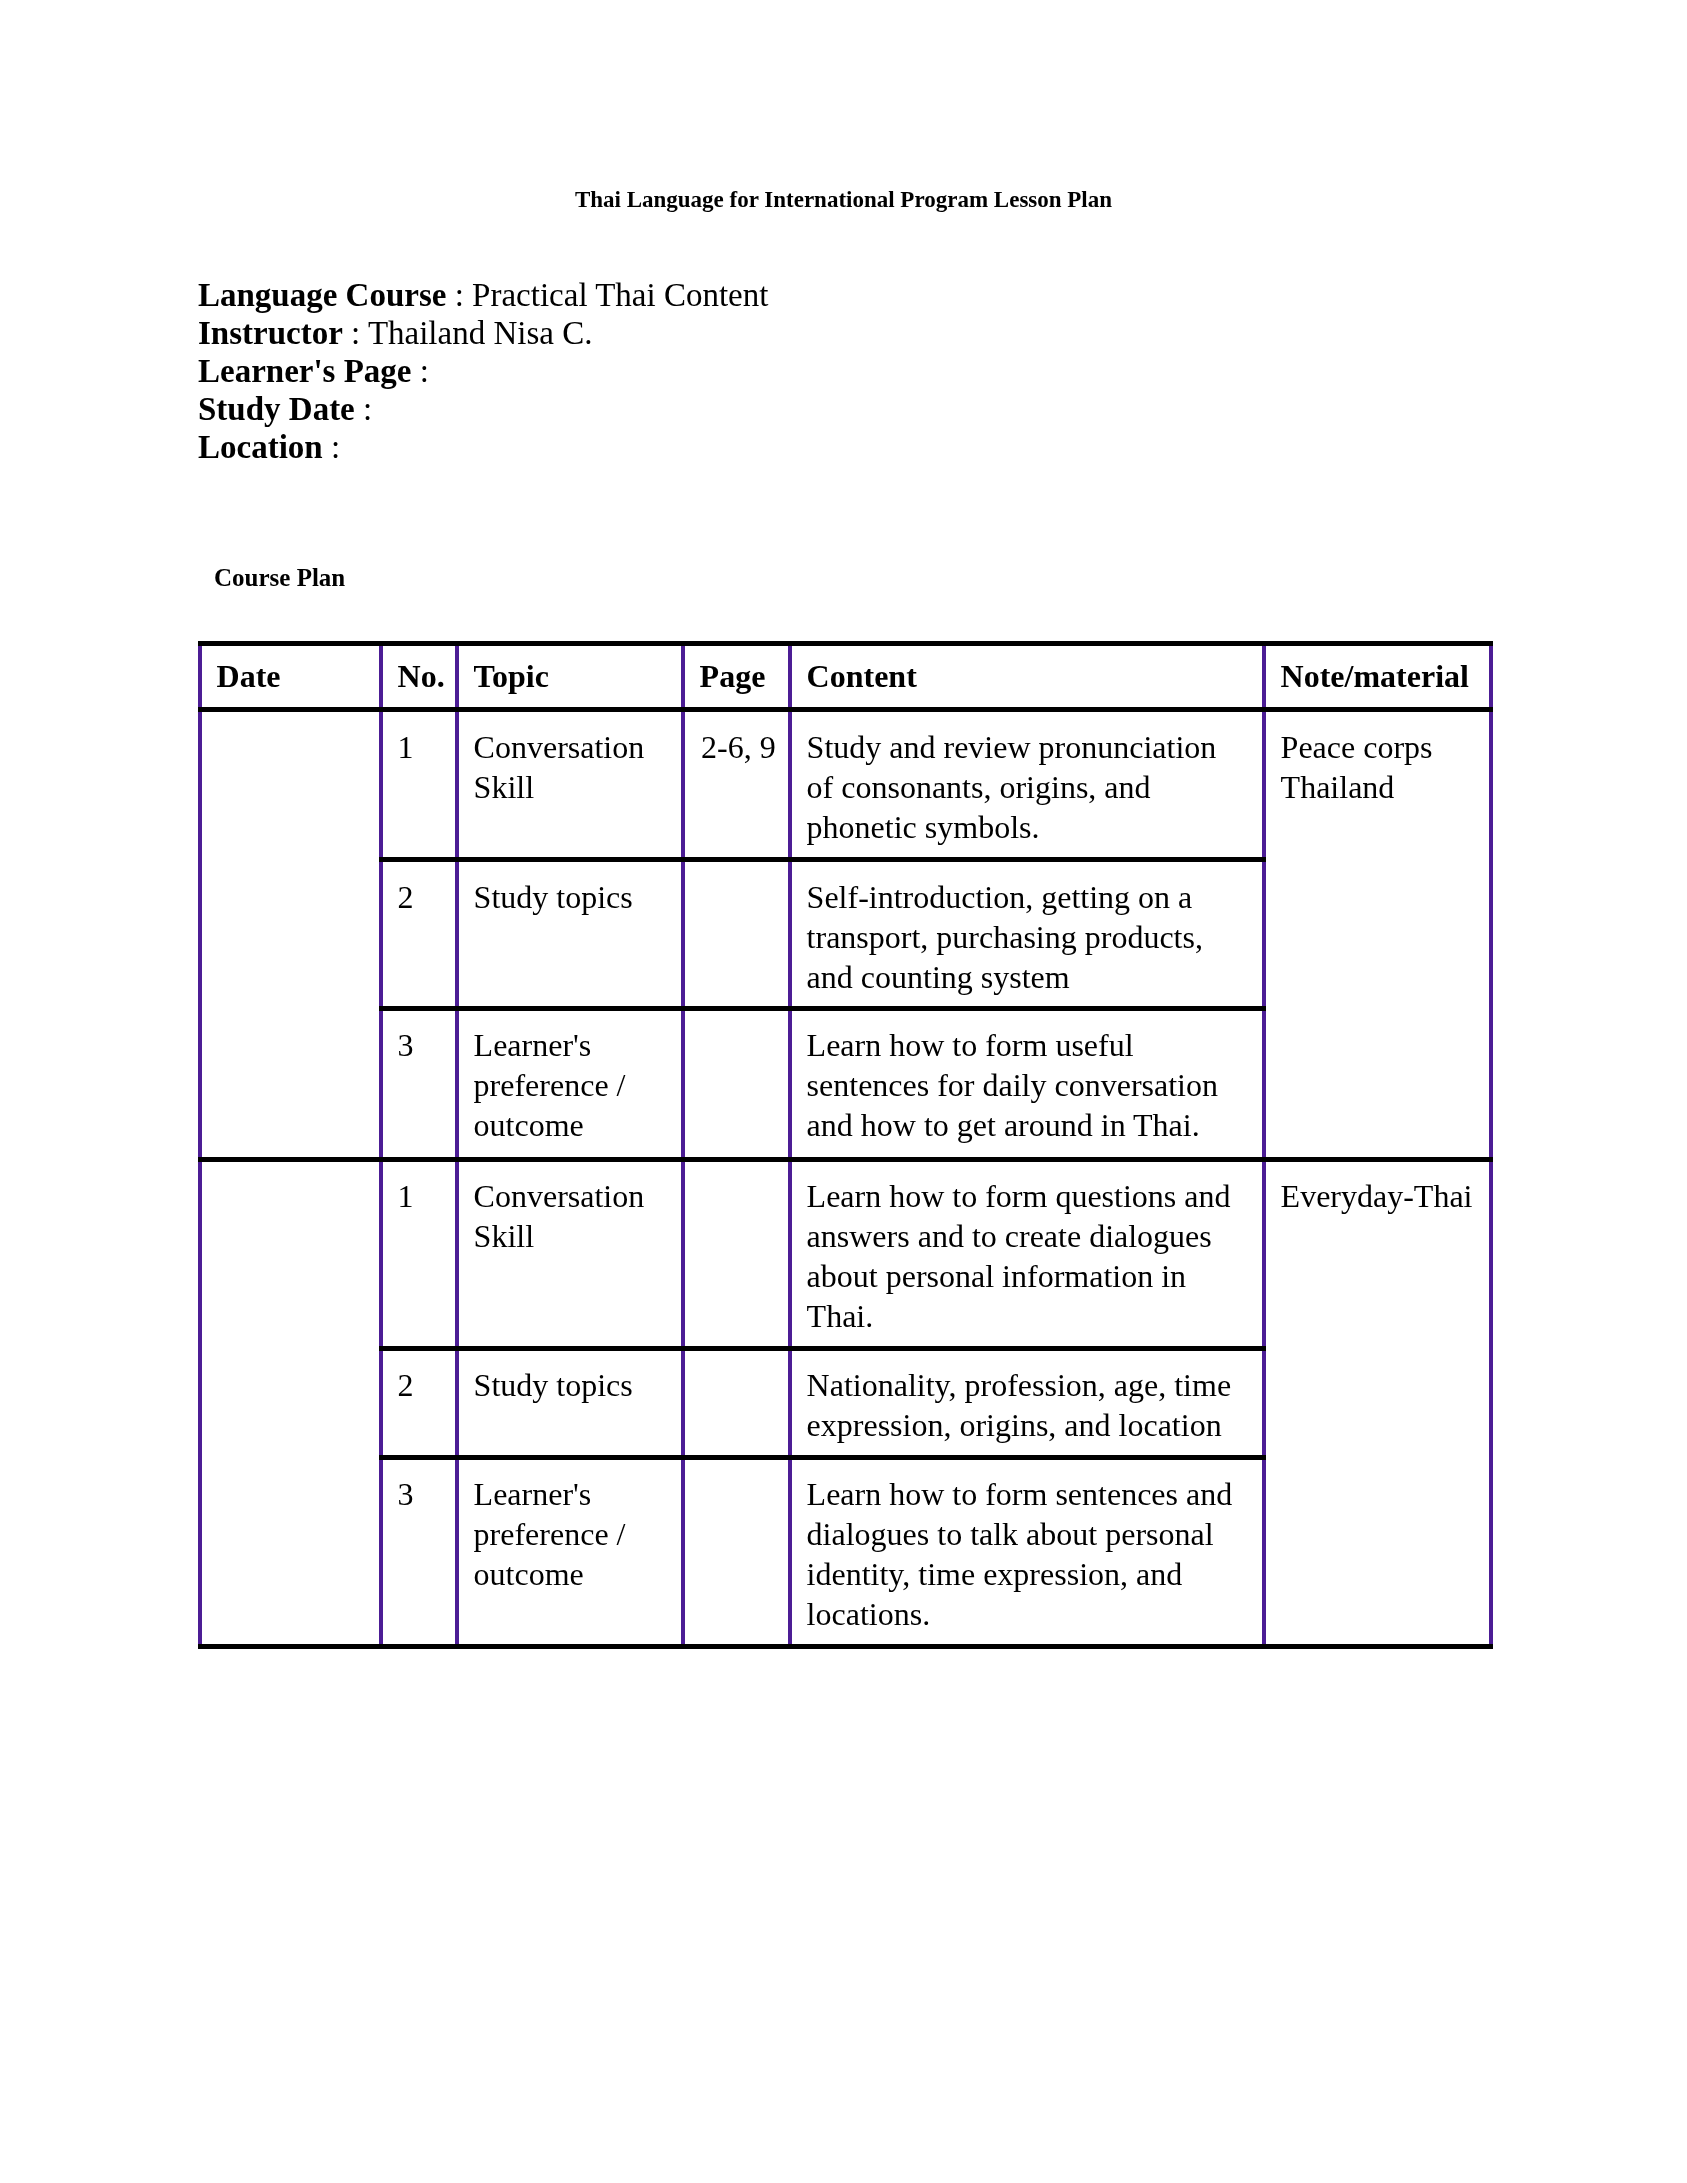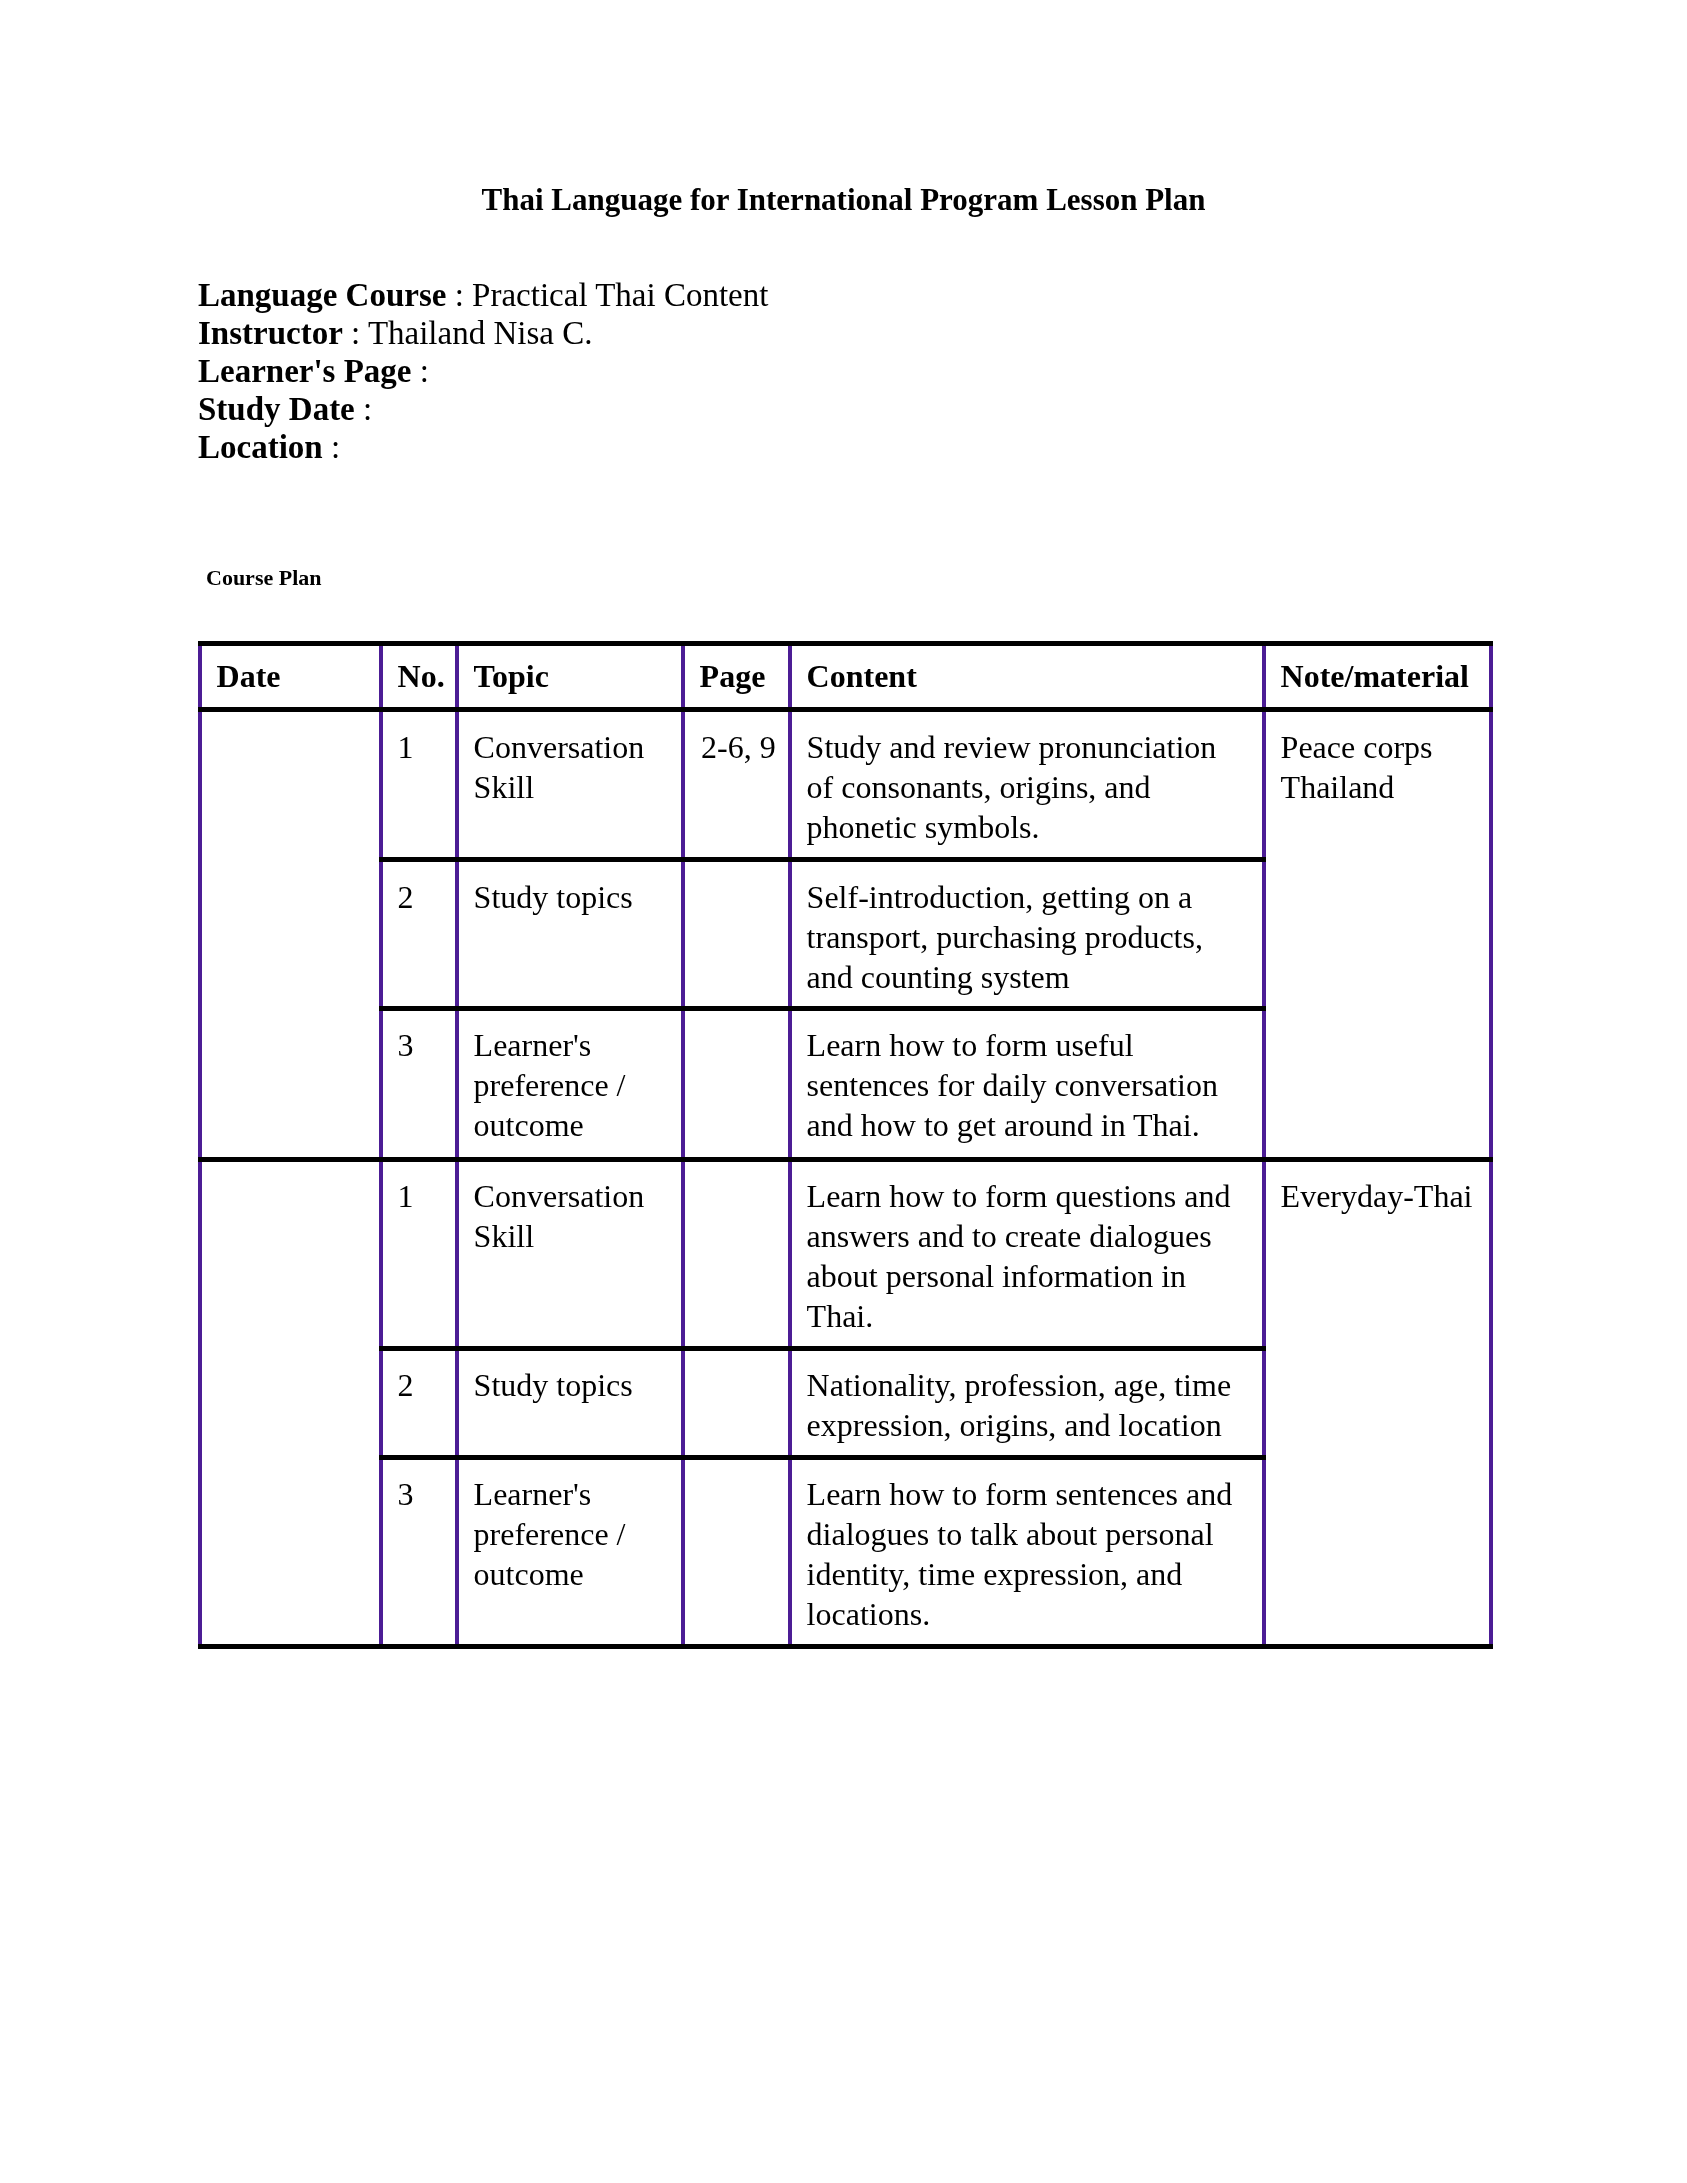--- a/index.html
+++ b/index.html
@@ -14,37 +14,37 @@
     font-family: "Liberation Serif", "DejaVu Serif", serif;
   }
   .doc {
     padding: 0 198px;
     box-sizing: border-box;
     width: 1687px;
   }
   .title {
     margin: 0;
     padding-top: 179px;
-    font-size: 31px;
+    font-size: 23px;
     line-height: 41px;
     font-weight: bold;
     text-align: center;
   }
   .info {
     margin-top: 56px;
   }
   .info-line {
     font-size: 33px;
     line-height: 38px;
   }
   .b { font-weight: bold; text-align: right; }
   .section-heading {
-    margin: 8px;
+    margin: 16px;
     margin-top: 93px;
-    font-size: 22px;
+    font-size: 25px;
     line-height: 38px;
     font-weight: bold;
   }
   table.course-table {
     margin-top: 44px;
     border-collapse: collapse;
     table-layout: fixed;
     width: 1290px;
     border: 2px solid #000;
     border-top: 5.3px solid #000;

